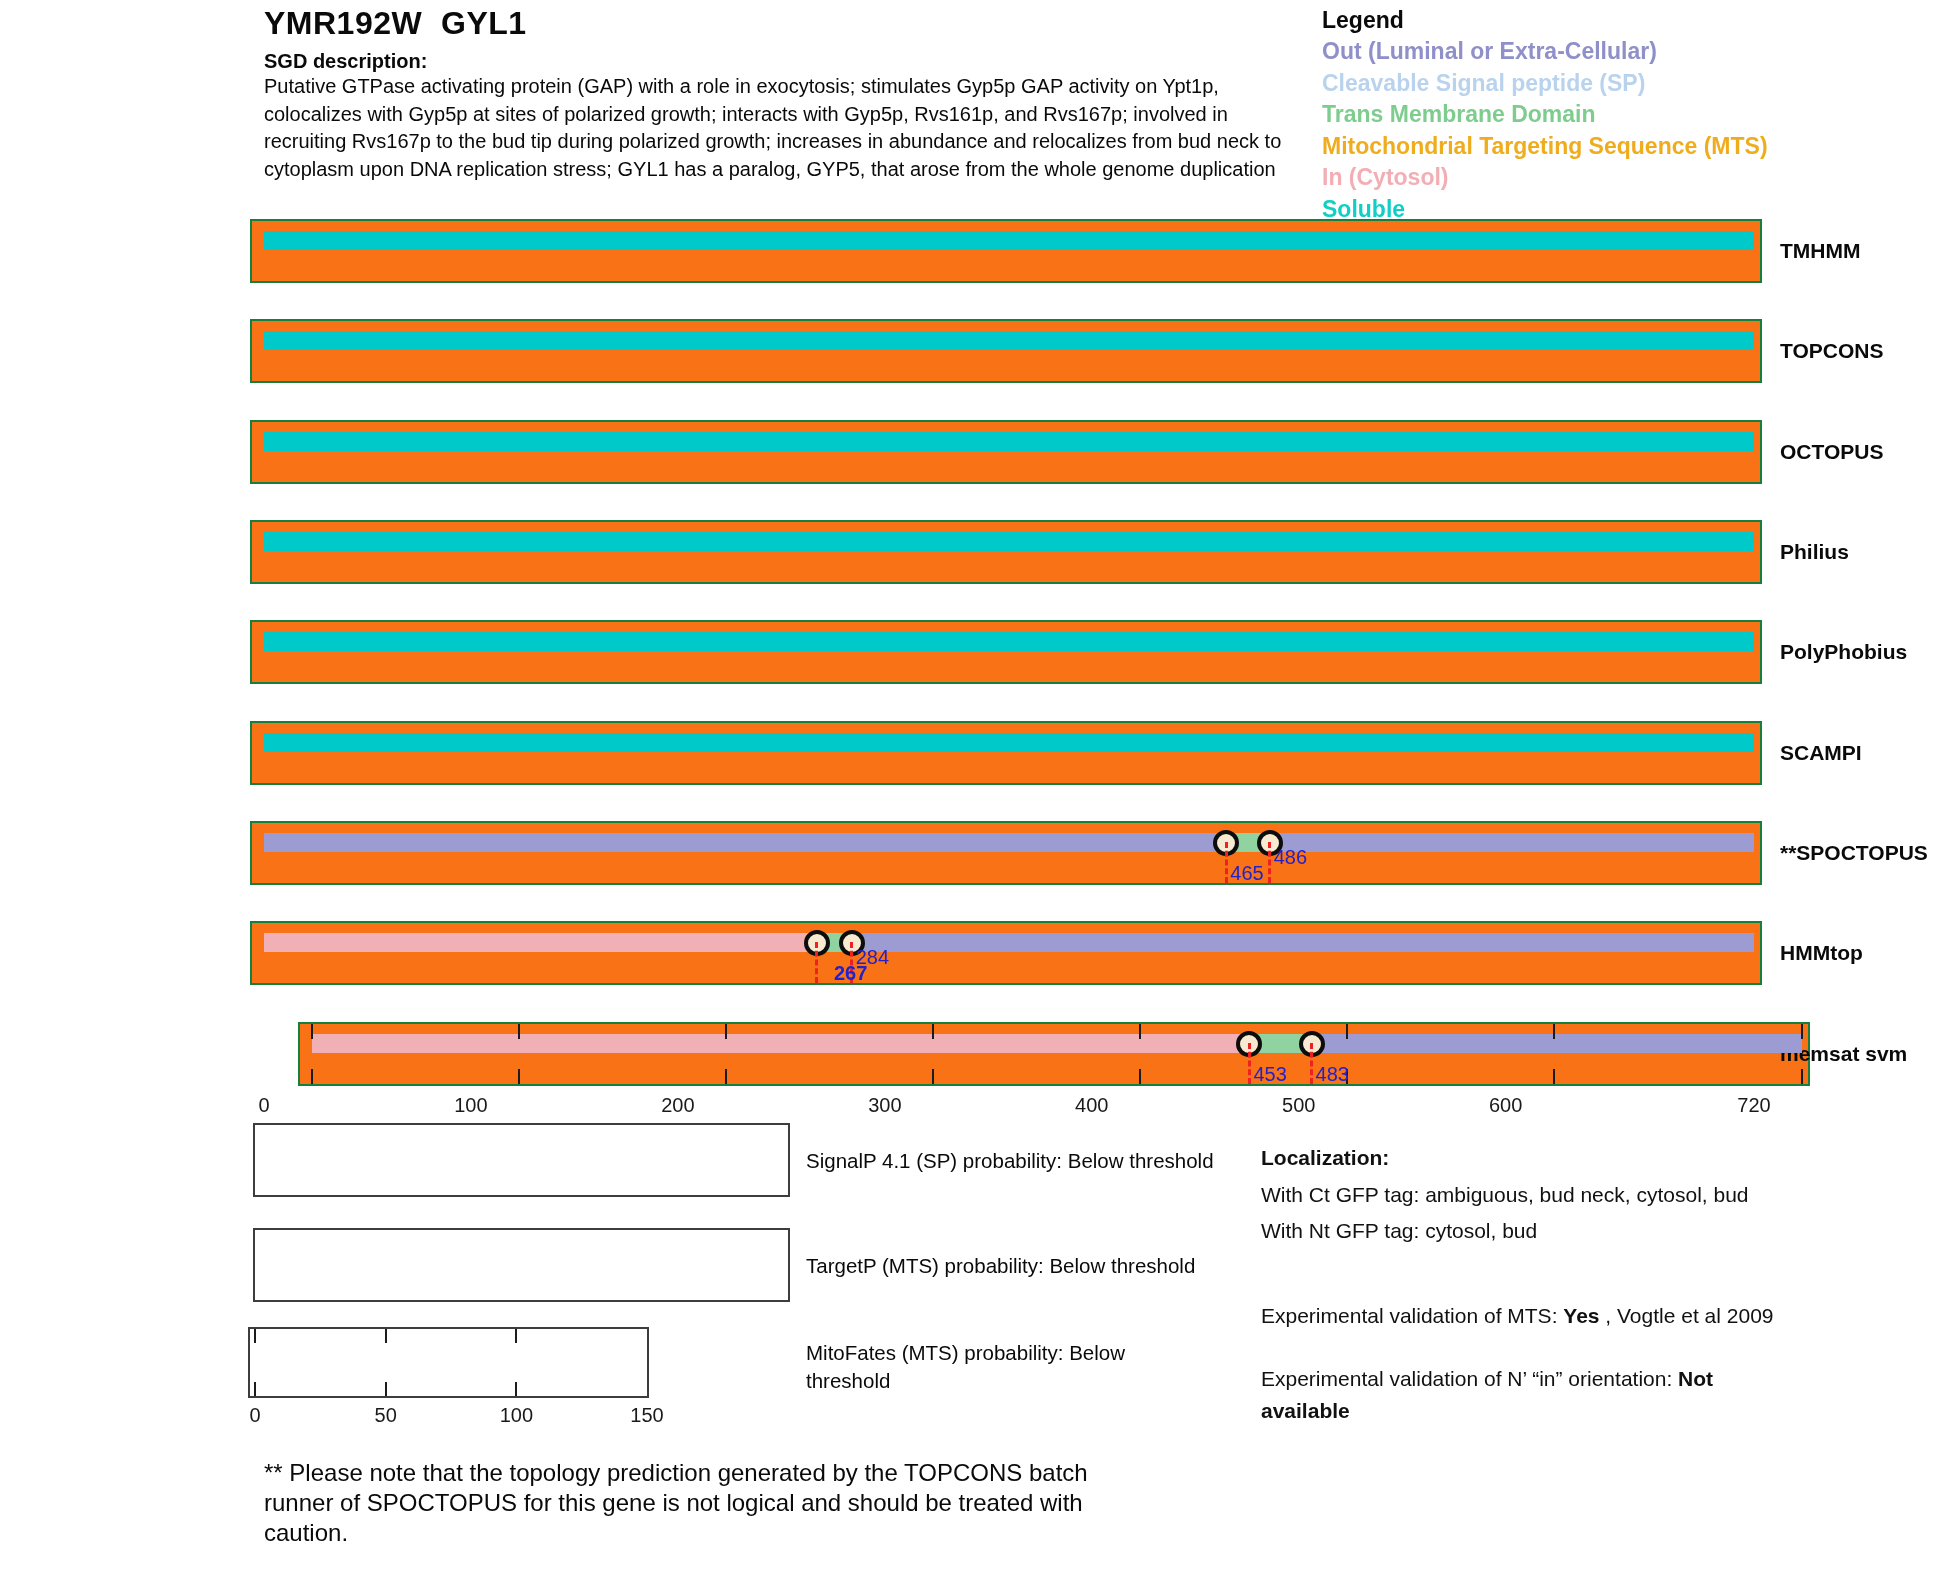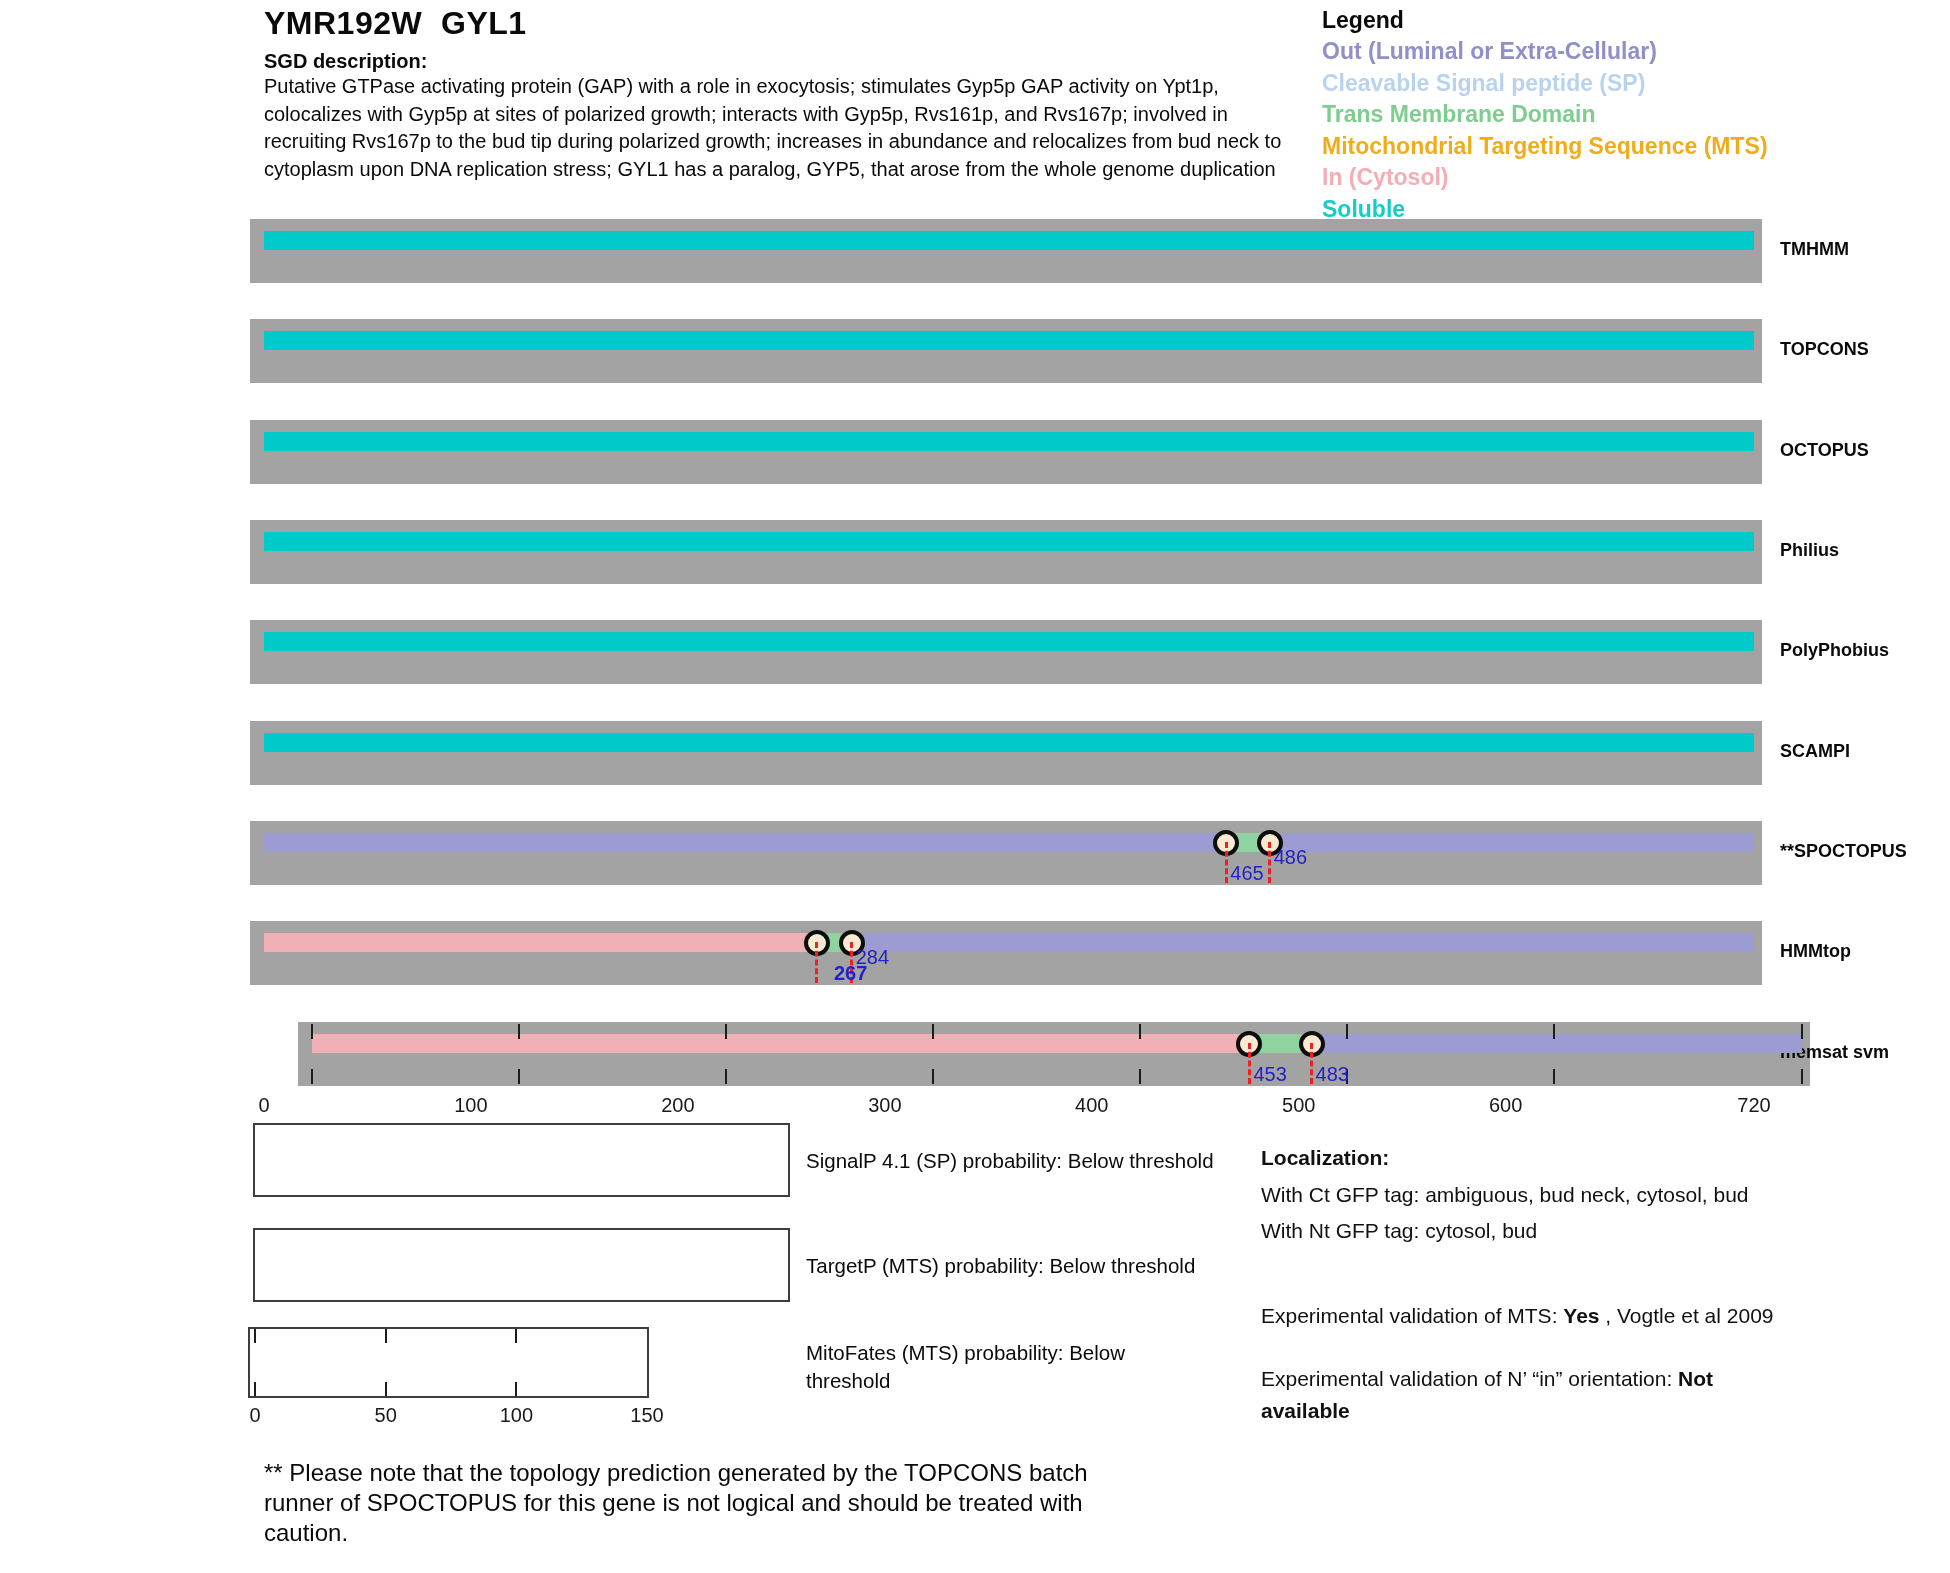--- a/index.html
+++ b/index.html
@@ -5,27 +5,27 @@
   html,body{margin:0;padding:0;background:#ffffff;}
   #canvas{position:relative;width:1950px;height:1573px;background:#ffffff;overflow:hidden;
           font-family:"Liberation Sans", sans-serif;color:#111;}
   .abs{position:absolute;}
   #page-title{left:264px;top:5px;font-size:32px;font-weight:bold;letter-spacing:0.5px;white-space:pre;color:#0a0a0a;}
   #sgd-heading{left:264px;top:50px;font-size:20px;font-weight:bold;color:#0a0a0a;}
   #sgd-description{left:264px;top:73px;width:1045px;font-size:20px;line-height:27.5px;color:#0a0a0a;}
   #legend{left:1322px;top:4px;width:560px;}
   .legend-title{font-size:23px;font-weight:bold;line-height:32px;color:#0a0a0a;}
   .legend-item{font-size:23px;font-weight:bold;line-height:31.5px;white-space:nowrap;}
-  .track-box{position:absolute;background:#a3a3a3;border:2px solid #a3a3a3;box-sizing:border-box;}
+  .track-box{position:absolute;background:#f97316;border:2px solid #15803d;box-sizing:border-box;}
   .seg{position:absolute;z-index:1;}
   .marker-line{position:absolute;width:0;border-left:3px dashed #ee2024;z-index:3;}
   .marker-circle{position:absolute;width:26px;height:26px;box-sizing:border-box;border:4px solid #0d0d0d;
                  border-radius:50%;background:#f8ead0;z-index:2;}
   .marker-num{position:absolute;font-size:20px;color:#2222cc;z-index:4;white-space:nowrap;}
-  .track-label{position:absolute;font-size:18px;font-weight:bold;white-space:nowrap;color:#0a0a0a;}
+  .track-label{position:absolute;font-size:21px;font-weight:bold;white-space:nowrap;color:#0a0a0a;}
   .tick{position:absolute;width:2px;background:#1c1c1c;z-index:1;}
   .axis-label{position:absolute;width:60px;text-align:center;font-size:20px;color:#1a1a1a;}
   .plot-box{position:absolute;background:#ffffff;border:2px solid #3d3d3d;box-sizing:border-box;}
   .plot-label{position:absolute;font-size:20.5px;line-height:28px;color:#0a0a0a;}
   #localization-heading{left:1261px;top:1146px;font-size:21px;font-weight:bold;}
   .loc-line{font-size:21px;white-space:nowrap;}
   #loc-line-ct{left:1261px;top:1183px;}
   #loc-line-nt{left:1261px;top:1219px;}
   #mts-line{left:1261px;top:1304px;font-size:21px;white-space:nowrap;}
   #nin-line{left:1261px;top:1363px;font-size:21px;width:545px;line-height:32px;}

